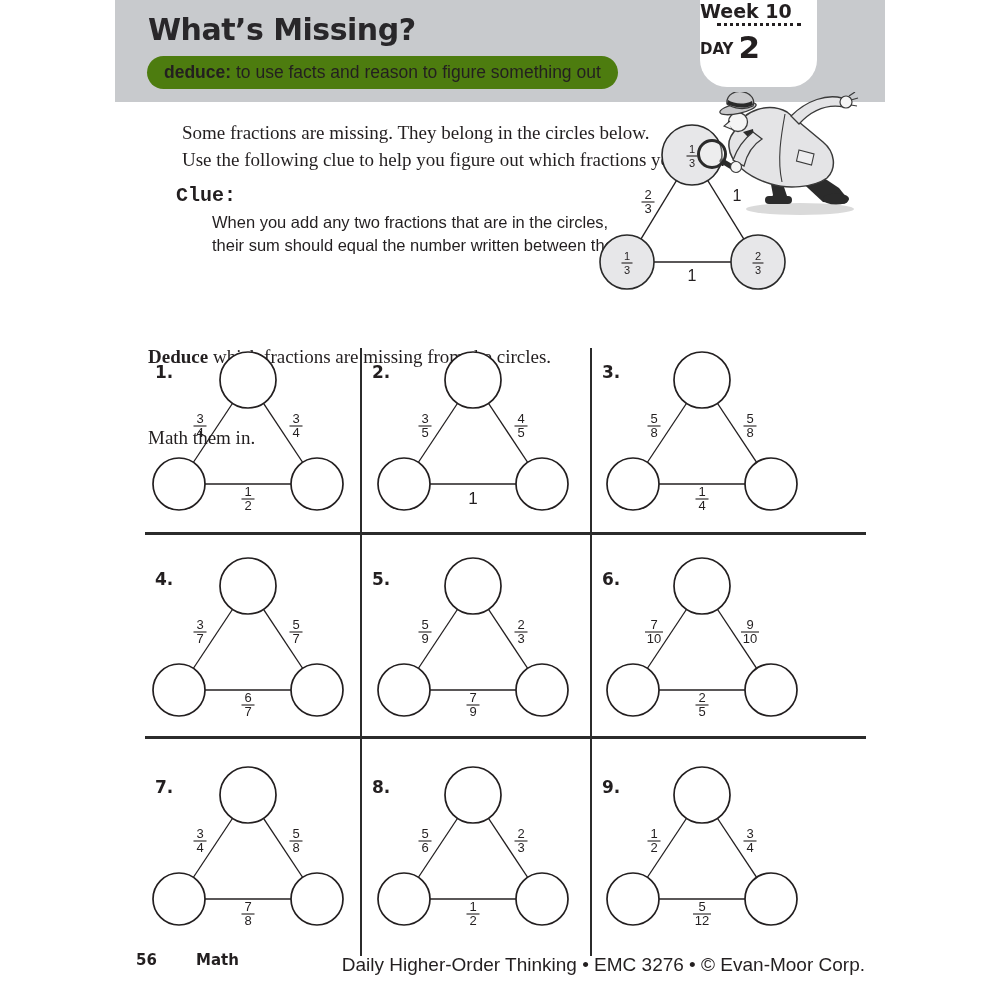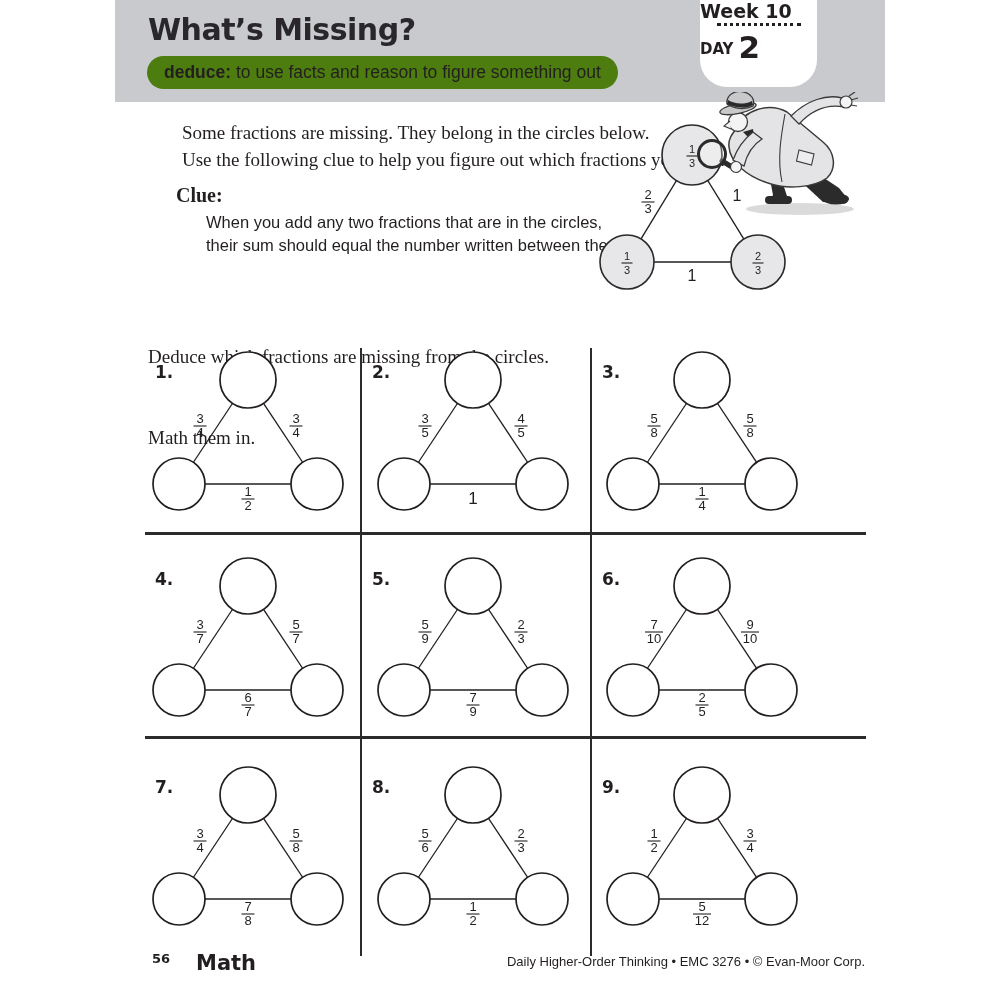--- a/index.html
+++ b/index.html
@@ -16,42 +16,42 @@
 
   .badge { position:absolute; left:700px; top:0; width:117px; height:87px; background:#fff;
            border-radius:0 0 27px 27px; z-index:2; }
   .badge .week { font-family:"DejaVu Sans",sans-serif; font-weight:bold; font-size:19px; }
   .badge .dots { width:84px; margin:1px auto 3px auto; border-bottom:3px dotted #231f20; height:3px; }
   .badge .day-label { font-family:"DejaVu Sans",sans-serif; font-weight:bold; font-size:15px; vertical-align:4px;margin-top:44px; }
   .badge .day-num { font-family:"DejaVu Sans",sans-serif; font-weight:bold; font-size:31px; margin-left:5px; }
 
   .intro { position:absolute; left:148px; top:119px; font-family:"Liberation Serif",serif;
            font-size:19px; line-height:27px;margin-left:34px; }
-  .clue-h { position:absolute; left:176px; top:184px; font-family:Liberation Serif, serif;
+  .clue-h { position:absolute; left:176px; top:184px; font-family:Liberation Mono, monospace;
             font-weight:bold; font-size:20px; }
-  .clue-t { position:absolute; left:206px; top:211px; font-size:16.5px; line-height:23px; }
+  .clue-t { position:absolute; left:212px; top:211px; font-size:16.5px; line-height:23px; }
   .task { position:absolute; left:148px; top:289px; font-family:"Liberation Serif",serif;
           font-size:19px; line-height:27px; white-space:pre-wrap; }
-  .task b { font-weight:normal;margin-top:36px; }
+  .task b { font-weight:bold;margin-top:36px; }
 
   .example-wrap { position:absolute; left:585px; top:92px; width:300px; height:212px; }
 
   .grid { position:absolute; left:145px; top:348px; width:721px;
           display:grid; grid-template-columns:217px 230px 274px; }
   .cell { position:relative; }
   .cell.br { border-right:2px solid #2b2b2b; }
   .cell.bb { border-bottom:3px solid #2b2b2b; }
   .cell .num { position:absolute; font-family:"DejaVu Sans",sans-serif; font-weight:bold; font-size:17px; }
   .cell svg { position:absolute; }
 
-  .footer-page { position:absolute; left:152px; top:951px; font-family:"DejaVu Sans",sans-serif;
-                 font-weight:bold; font-size:13px; }
+  .footer-page { position:absolute; left:136px; top:951px; font-family:"DejaVu Sans",sans-serif;
+                 font-weight:bold; font-size:15px; }
   .footer-subject { position:absolute; left:196px; top:951px; font-family:"DejaVu Sans",sans-serif;
-                    font-weight:bold; font-size:21px; }
-  .footer-credit { position:absolute; right:135px; top:954px; font-size:13px; }
+                    font-weight:bold; font-size:15px; }
+  .footer-credit { position:absolute; right:135px; top:954px; font-size:19px; }
 </style>
 </head>
 <body>
 
 <div class="page">
 
   <div class="band">
     <h1 class="title">What’s Missing?</h1>
     <div class="pill"><b>deduce:</b><span> to use facts and reason to figure something out</span></div>
   </div>

